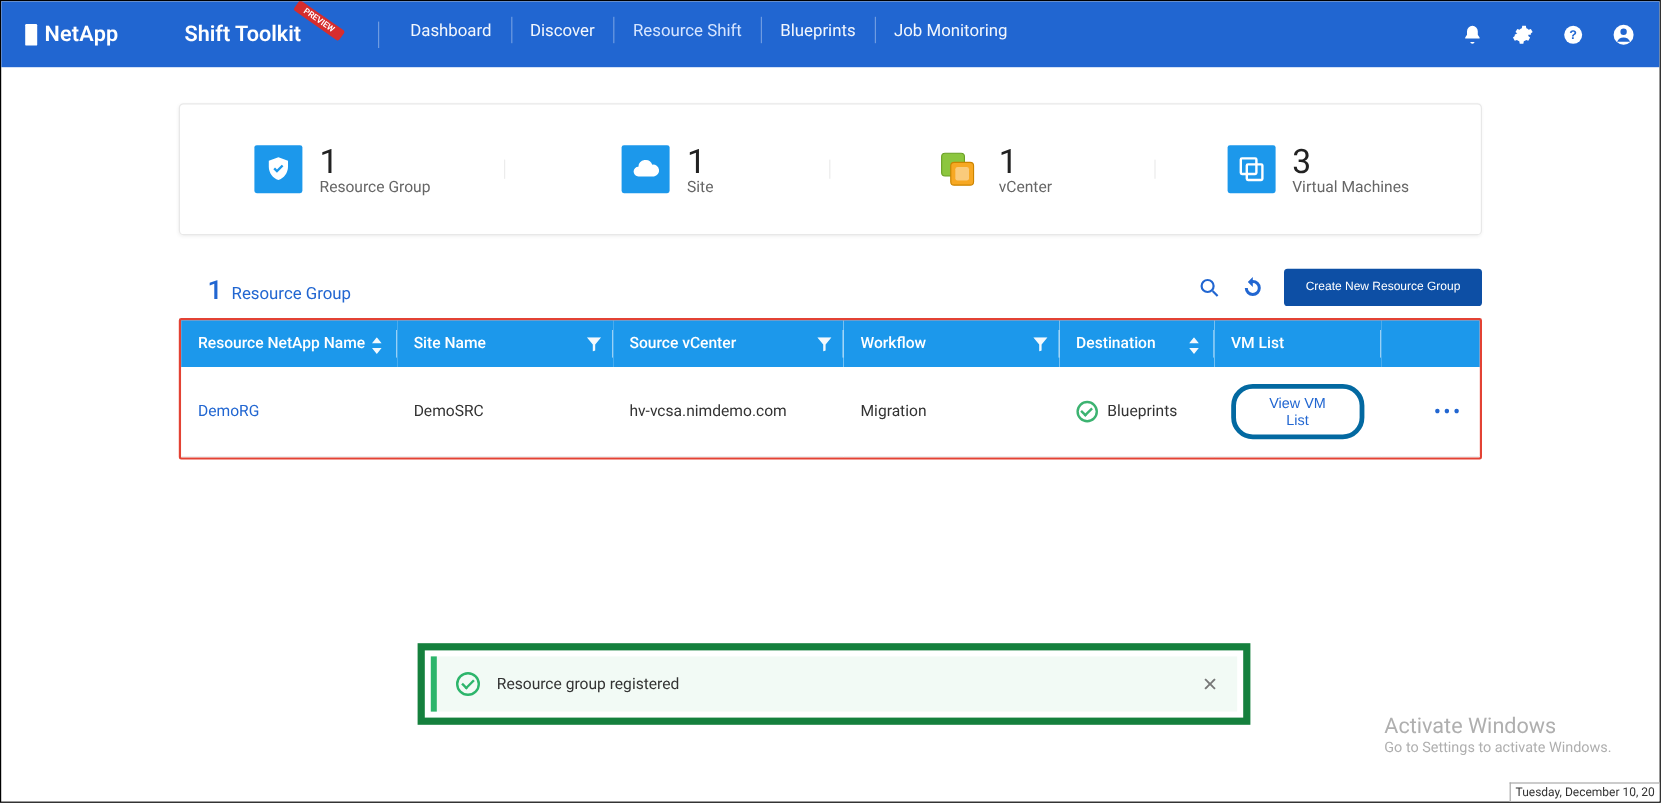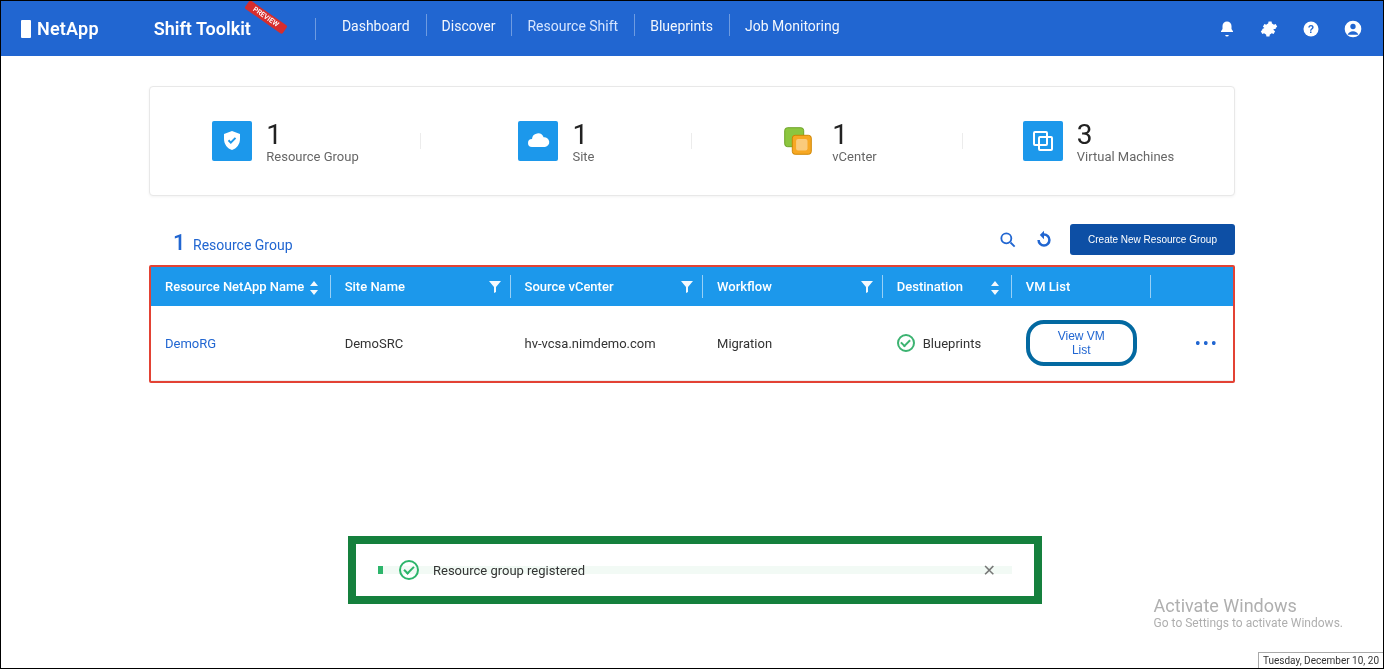--- a/index.html
+++ b/index.html
@@ -125,21 +125,21 @@
   }
   .pill-btn {
     border:4px solid #0369a1; color:#2166d1; background:#fff;
     padding:5px 18px; border-radius:18px; font-size:12px; cursor:pointer;
   }
   .dots { color:#2166d1; font-size:18px; cursor:pointer; letter-spacing:2px; padding-left: 30px;}
 
   
   .toast-wrap{
     position:absolute; left:347px; top:535px; width:694px; height:68px;
-    border:8px solid #15803d; padding:22px; display:flex;
+    border:6px solid #15803d; padding:5px; display:flex;
   }
   .toast {
     flex:1; background:#f2faf5;
     border-left:5px solid #2db56b;
     display:flex; align-items:center;
     padding:0 16px;
     justify-content:space-between;
   }
   .toast-left{display:flex; align-items:center; gap:14px;}
   .toast .ok{

